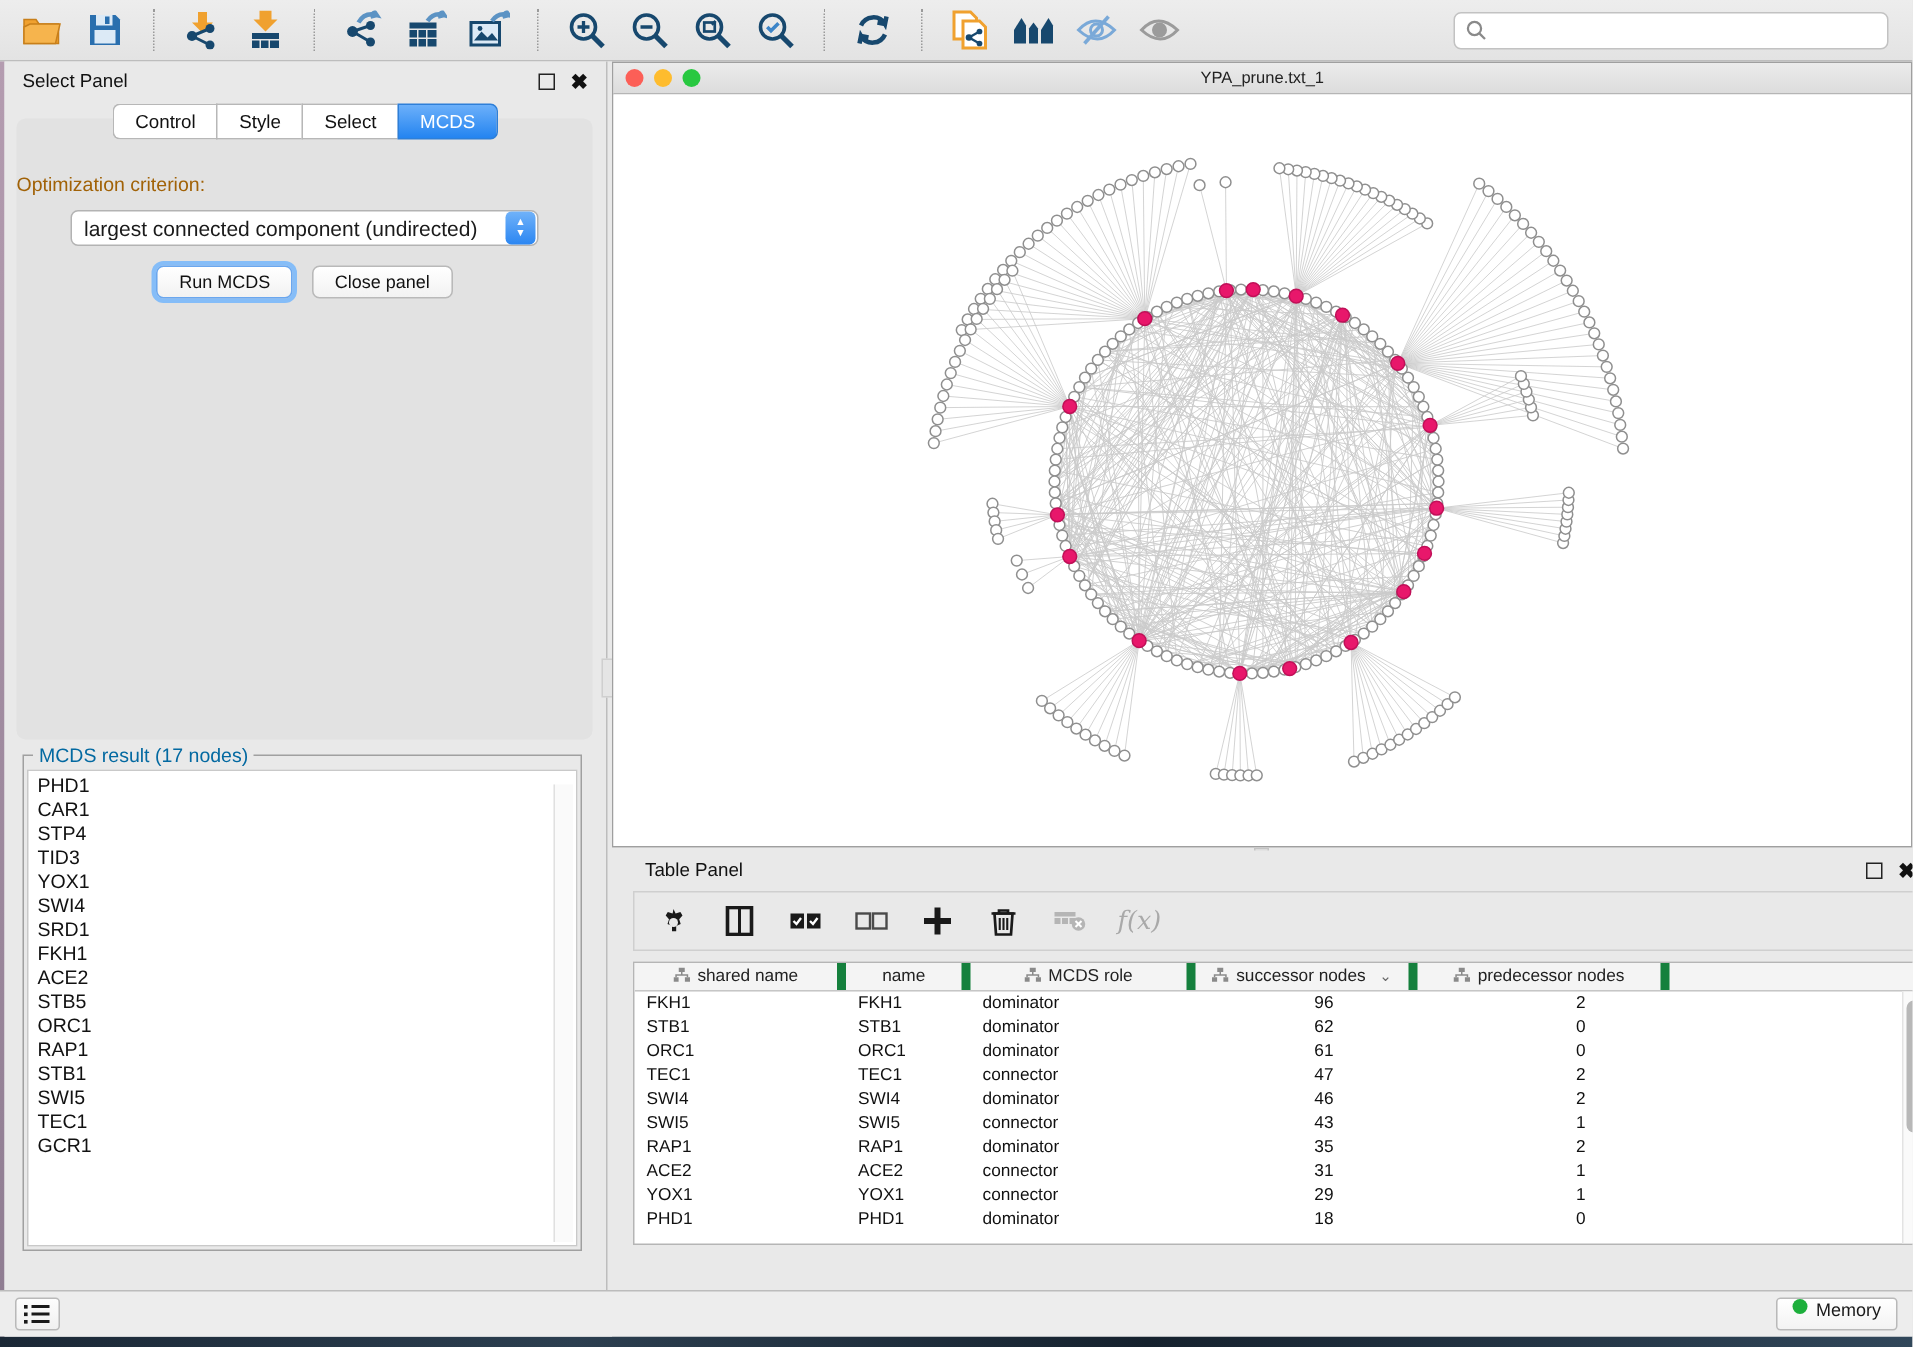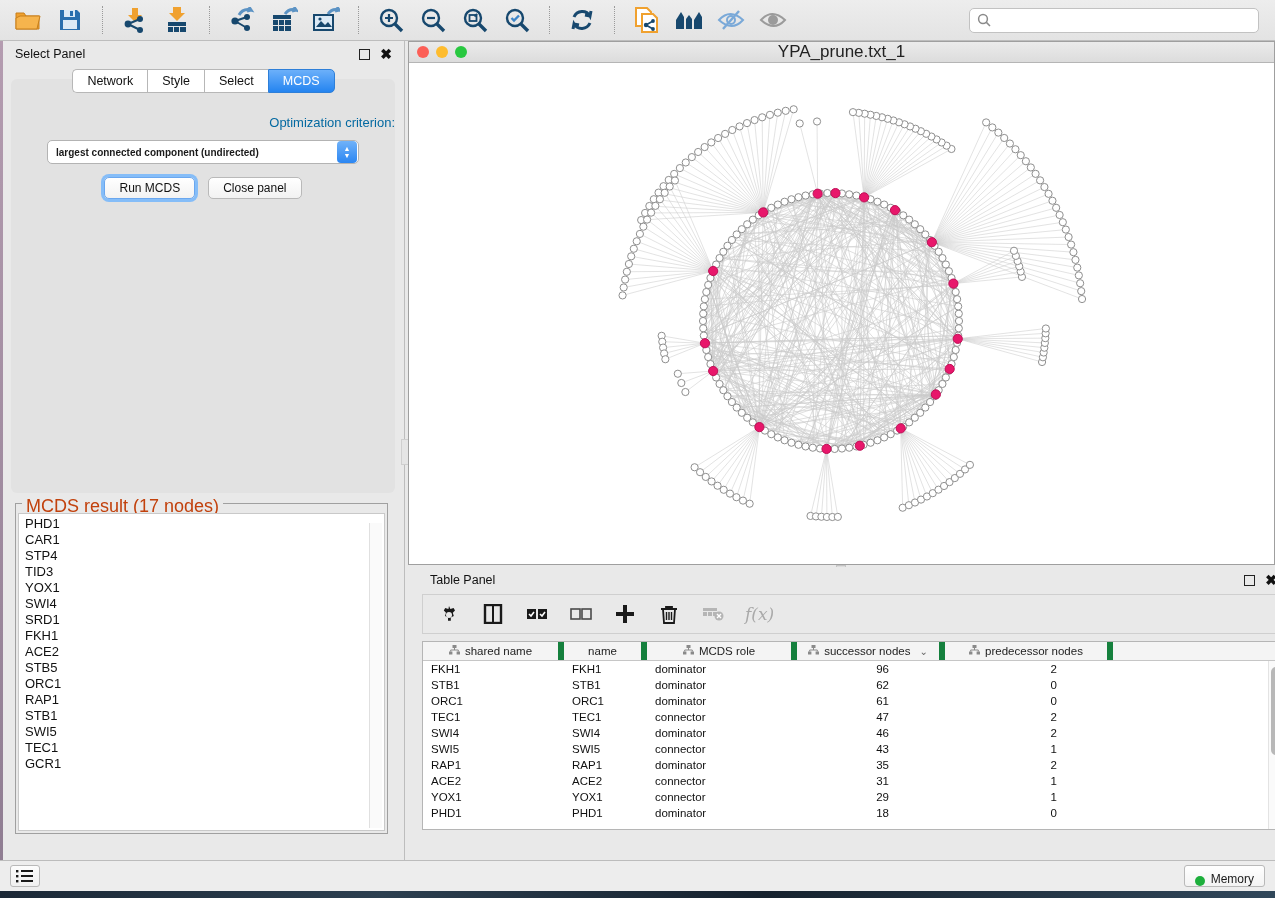--- a/index.html
+++ b/index.html
@@ -26,45 +26,45 @@
   .float-glyph { width:11px; height:11px; border:1.5px solid #222; display:inline-block; }
   .close-glyph { font-size:14px; font-weight:bold; color:#111; line-height:11px; }
 
   .seg-tabs { display:flex; justify-content:center; margin-top:2px; position:relative; z-index:2; }
   .seg { padding:4px 14px; background:#fff; border:1px solid #b7b7b7; border-right:none; font-size:12.5px; color:#111; cursor:default; }
   .seg:first-child { border-radius:5px 0 0 5px; }
   .seg:last-child { border-radius:0 5px 5px 0; border-right:1px solid #b7b7b7; }
   .seg.active { background:linear-gradient(#6cb0fa,#2484f0); color:#fff; border-color:#2e7fd8; }
 
   .inner-panel { position:absolute; left:8px; right:9px; top:38px; bottom:398px; background:#e2e2e2; border-radius:6px; }
-  .opt-label { text-align:right; margin-top:36px; font-size:13px; color:#0369a1; }
+  .opt-label { text-align:left; margin-top:36px; font-size:13px; color:#a16207; }
   .dropdown { margin:10px auto 0; width:312px; height:24px; background:#fff; border:1px solid #b3b3b3; border-radius:5px; display:flex; align-items:center; position:relative; }
-  .dropdown .val { flex:1; padding:0 8px; font-size:10px; white-space:nowrap; overflow:hidden;font-weight:bold; }
+  .dropdown .val { flex:1; padding:0 8px; font-size:14px; white-space:nowrap; overflow:hidden; }
   .stepper { width:20px; height:22px; margin-right:1px; border-radius:4px; background:linear-gradient(#70b2f9,#2b86f2); display:flex; flex-direction:column; align-items:center; justify-content:center; gap:1px; }
   .stepper span { color:#fff; font-size:7px; line-height:6px; }
   .btn-row { display:flex; justify-content:center; gap:13px; margin-top:13px; }
   .mac-btn { padding:3px 14px; background:linear-gradient(#ffffff,#f2f2f2); border:1px solid #b9b9b9; border-radius:5px; font-size:12px; color:#111; cursor:default; }
   .mac-btn.focused { box-shadow:0 0 0 3px #85bdf8; border-color:#6aa7ef; }
 
   .result-fieldset { position:absolute; left:12px; right:16px; top:462px; bottom:57px; border:1px solid #a0a0a0; background:#e9e9e9; }
-  .result-legend { position:absolute; top:-8px; left:6px; background:#e9e9e9; padding:0 4px; font-size:18px; color:#c2410c; }
+  .result-legend { position:absolute; top:-8px; left:6px; background:#e9e9e9; padding:0 4px; font-size:13px; color:#0369a1; }
   .result-list { position:absolute; inset:9px 2px 2px 2px; background:#fff; border:1px solid #c9c9c9; overflow:hidden; padding:2px 0 0 6px; }
   .result-item { font-size:13px; line-height:16px; color:#111; }
   .result-scroll { position:absolute; right:2px; top:9px; bottom:2px; width:13px; background:#fafafa; border-left:1px solid #e0e0e0; }
 
   
   .vsplit { position:absolute; left:404px; top:41px; width:4px; height:850px; background:#e9e9e9; border-left:1px solid #bdbdbd; }
   .vsplit .grip { position:absolute; left:-4px; top:398px; width:9px; height:26px; background:#e5e5e5; border:1px solid #cfcfcf; }
   .hsplit-grip { position:absolute; left:836px; top:565px; width:10px; height:7px; background:#dcdcdc; border:1px solid #c4c4c4; }
 
   
   .network-window { position:absolute; left:408px; top:41px; width:867px; height:524px; background:#fff; border:1px solid #9f9f9f; }
   .net-titlebar { height:21px; background:linear-gradient(#ebebeb,#dcdcdc); border-bottom:1px solid #b5b5b5; display:flex; align-items:center; padding:0 8px; position:relative; }
   .tl { width:12px; height:12px; border-radius:50%; margin-right:7px; }
-  .net-title { position:absolute; left:0; right:0; text-align:center; font-size:17px; color:#222; }
+  .net-title { position:absolute; left:0; right:0; text-align:center; font-size:11px; color:#222; }
   .net-canvas { position:relative; width:100%; height:501px; background:#fff; }
 
   
   .table-panel { position:absolute; left:420px; top:567px; width:867px; height:293px; background:#e9e9e9; }
   .tp-toolbar { position:absolute; left:2px; right:3px; top:27px; height:40px; background:#e9e9e9; border:1px solid #cfcfcf; display:flex; align-items:center; padding:0 14px; gap:20px; }
   .tp-icon { width:24px; height:24px; display:flex; align-items:center; justify-content:center; }
   .fx { font-family:"DejaVu Serif", serif; font-style:italic; font-size:17px; color:#a9a9a9; }
 
   .table-box { position:absolute; left:2px; right:3px; top:74px; bottom:30px; background:#fff; border:1px solid #b5b5b5; overflow:hidden; }
   .thead { display:flex; height:19px; background:#f4f4f4; border-bottom:1px solid #c6c6c6; }
@@ -75,21 +75,21 @@
   .num { text-align:right; padding-right:56px; }
   .c0{width:141px;} .c1{width:83px;} .c2{width:150px;} .c3{width:148px;} .c4{width:168px;}
   .tscroll { position:absolute; top:19px; bottom:0; right:0; width:15px; background:#fafafa; border-left:1px solid #e3e3e3; }
   .tthumb { position:absolute; left:2px; right:2px; top:6px; height:88px; background:#b8b8b8; border-radius:6px; }
 
   .tp-tabs { position:absolute; left:0; right:0; bottom:4px; display:flex; justify-content:center; }
 
   
   .statusbar { position:absolute; left:0; top:860px; width:1275px; height:31px; background:#ededed; border-top:1px solid #bcbcbc; display:flex; align-items:center; padding:0 10px; }
   .status-left-btn { width:30px; height:22px; background:linear-gradient(#fdfdfd,#f0f0f0); border:1px solid #b9b9b9; border-radius:3px; display:flex; align-items:center; justify-content:center; }
-  .memory-btn { margin-left:auto; height:22px; background:linear-gradient(#ffffff,#f3f3f3); border:1px solid #b9b9b9; border-radius:3px; display:flex; align-items:flex-end; gap:6px; padding:0 10px; font-size:12px; }
+  .memory-btn { margin-left:auto; height:22px; background:linear-gradient(#ffffff,#f3f3f3); border:1px solid #b9b9b9; border-radius:3px; display:flex; align-items:flex-start; gap:6px; padding:0 10px; font-size:12px; }
   .memdot { width:10px; height:10px; border-radius:50%; background:#1daf3c; }
 </style>
 </head>
 <body>
 
 <div class="toolbar">
   <div class="tbtn">
     <svg width="26" height="22" viewBox="0 0 26 22">
         <path d="M1 4 h8 l2 3 h13 v13 h-23 z" fill="#f0a12f" stroke="#c87f1a"></path>
         <path d="M1 9 l4 -2 h20 l-3 13 h-21 z" fill="#f6b44d" stroke="#c87f1a"></path>
@@ -239,21 +239,21 @@
 
 <div class="control-panel">
   <div class="panel-titlebar">
     <span class="panel-title">Select Panel</span>
     <span class="panel-winbtns">
       <span class="float-glyph"></span>
       <span class="close-glyph">✖</span>
     </span>
   </div>
   <div class="seg-tabs">
-      <div class="seg">Network</div>
+      <div class="seg">Control</div>
       <div class="seg">Style</div>
       <div class="seg">Select</div>
       <div class="seg active">MCDS</div>
     </div>
   <div class="inner-panel">
     <div class="opt-label">Optimization criterion:</div>
     <div class="dropdown">
       <span class="val">largest connected component (undirected)</span>
       <span class="stepper">
           <span>▲</span>

